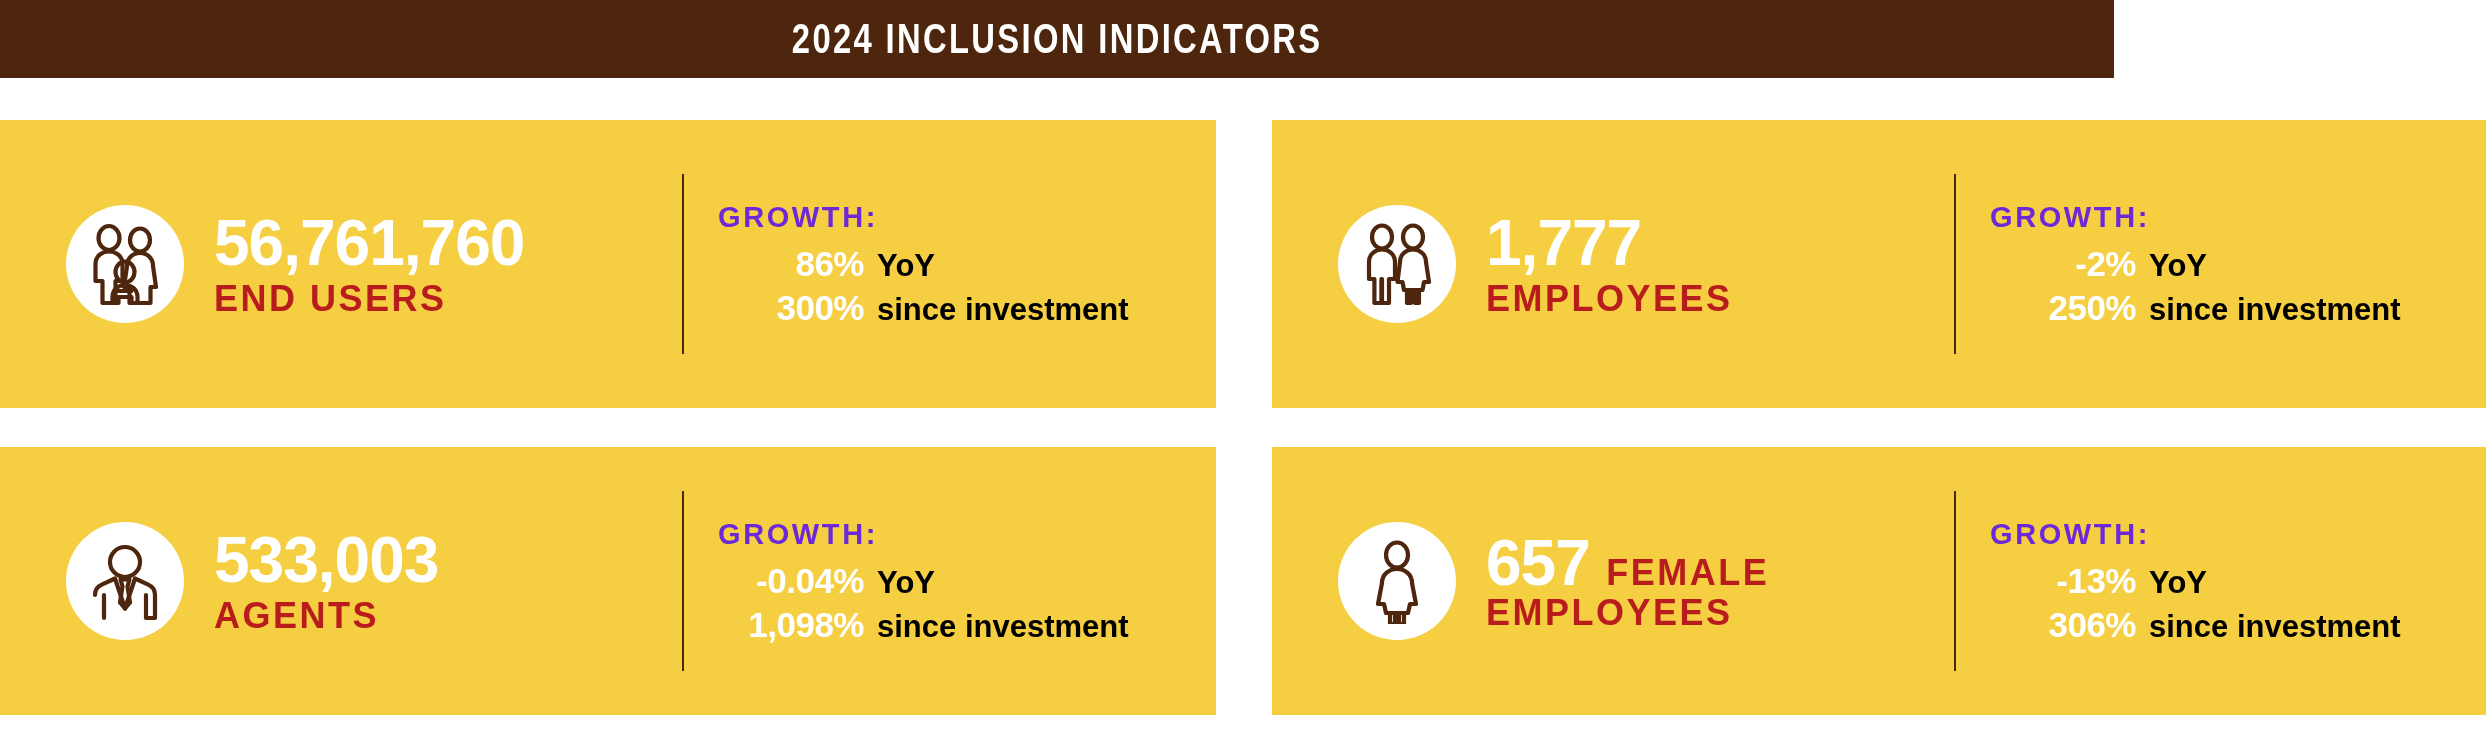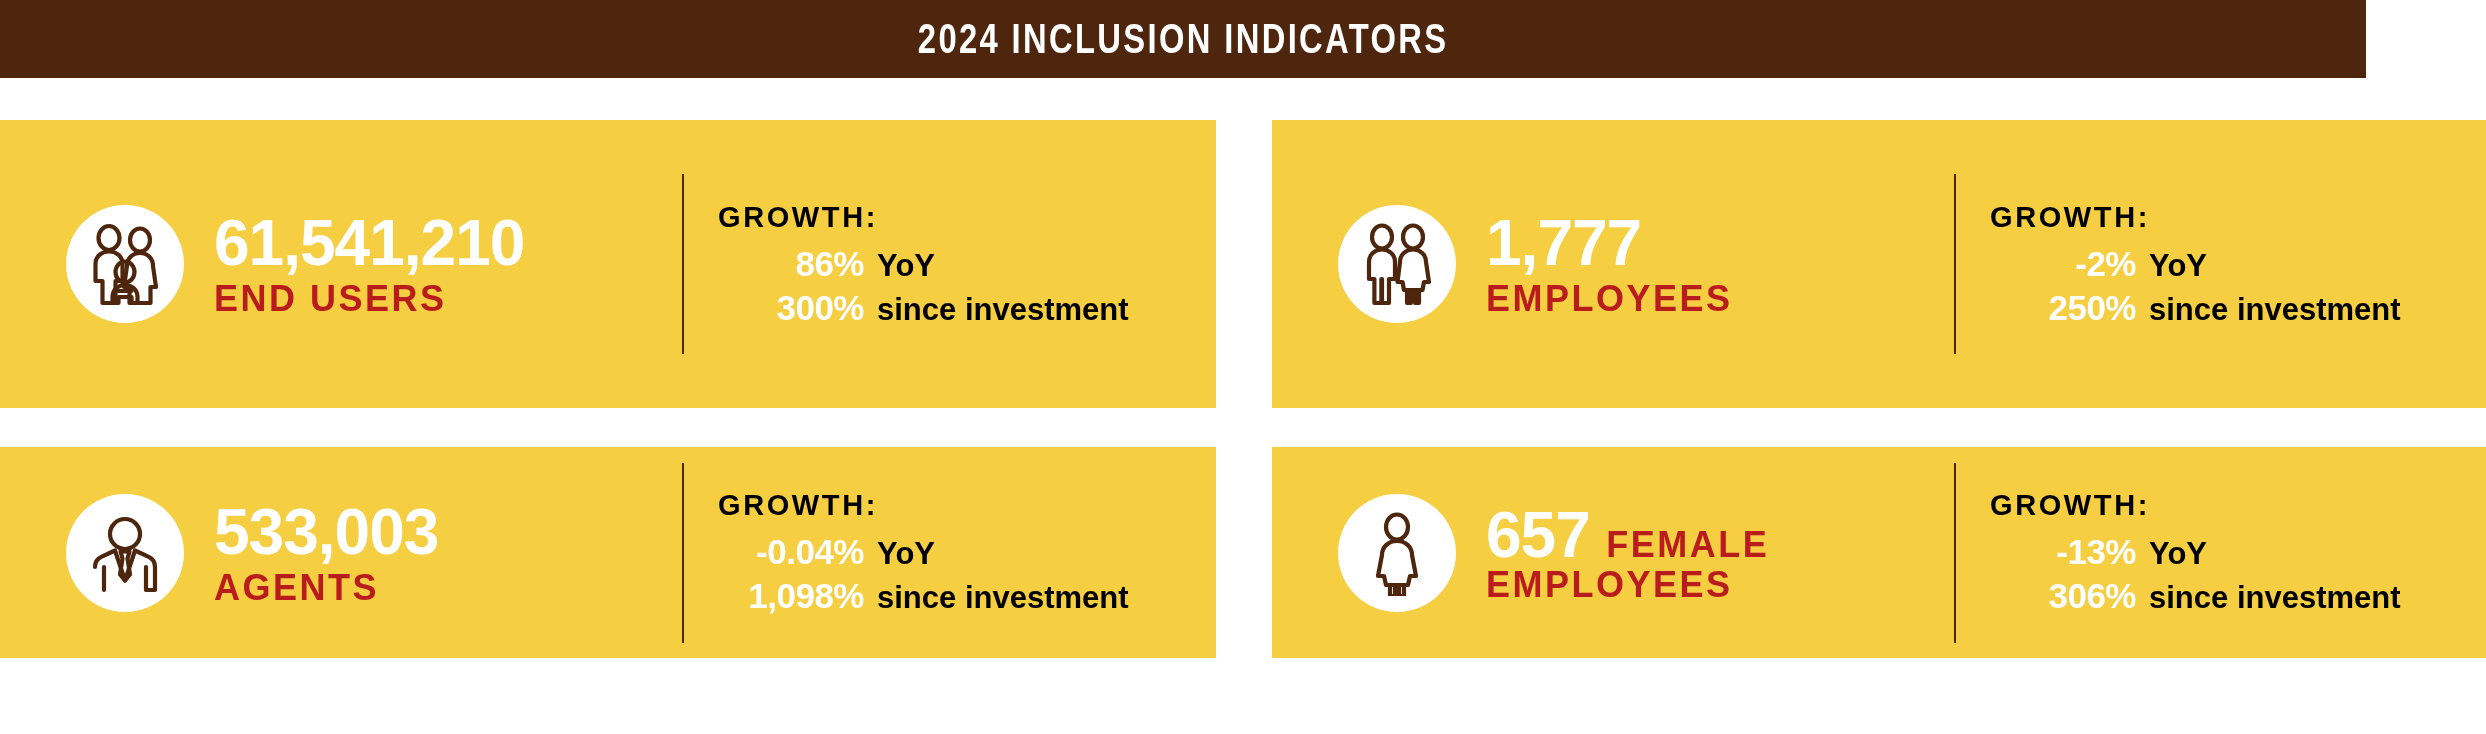--- a/index.html
+++ b/index.html
@@ -6,21 +6,21 @@
   body{
     width:2486px;height:734px;
     background:#ffffff;
     font-family:"Liberation Sans", sans-serif;
     overflow:hidden;
   }
   .infographic{position:relative;width:2486px;height:734px;background:#ffffff;}
 
   
   .header-band{
-    position:absolute;left:0;top:0;width:2366px;height:78px;
+    position:absolute;left:0;top:0;width:2114px;height:78px;
     background:#4d260d;
     display:flex;align-items:center;justify-content:center;
   }
   .header-title{
     color:#ffffff;
     font-family:"Liberation Sans", sans-serif;
     font-size:42px;
     font-weight:bold;
     letter-spacing:3px;
     transform:scaleX(.78);
@@ -31,21 +31,21 @@
   .cards{
     position:absolute;left:0;top:120px;width:2486px;height:614px;
   }
   .card{
     position:absolute;
     background:#f5ce41;
     display:flex;align-items:center;
     box-sizing:border-box;
   }
   .card.r1{top:0;height:288px;}
-  .card.r2{top:327px;height:211px;}
+  .card.r2{top:327px;height:268px;}
   .card.c1{left:0;width:1216px;padding-left:66px;}
   .card.c2{left:1272px;width:1214px;padding-left:66px;}
 
   
   .icon-circle{
     flex:0 0 auto;
     width:118px;height:118px;border-radius:50%;
     background:#ffffff;
     display:flex;align-items:center;justify-content:center;
   }
@@ -85,21 +85,21 @@
     flex:0 0 auto;
     width:2px;height:180px;
     background:#4d260d;
     margin-left:6px;
     margin-right:34px;
   }
 
   
   .growth{flex:1 1 auto;}
   .growth-title{
-    color:#000000;
+    color:#6d28d9;
     font-size:29px;font-weight:bold;letter-spacing:2.6px;
     margin-bottom:10px;
   }
   .growth-row{
     display:flex;align-items:baseline;
     margin-top:4px;
   }
   .growth-pct{
     color:#ffffff;
     font-size:35px;font-weight:bold;
@@ -135,21 +135,21 @@
             <ellipse cx="58" cy="19" rx="10" ry="11.5"></ellipse>
             <path d="M45 45c0-7.8 5.8-13 13-13s13 5.2 13 13l3 21h-5.5v16h-21V66H42z"></path>
             <ellipse cx="43" cy="51" rx="9.5" ry="10.5"></ellipse>
             <path d="M30.5 76c0-7.3 5.5-12 12.5-12s12.5 4.7 12.5 12v6h-6v-6h-13v6h-6z"></path>
             <line x1="36.5" y1="70" x2="49.5" y2="70"></line>
           </g>
         </svg>
       </div>
       <div class="stat-block stacked">
         <div class="stat-line">
-          <span class="stat-value">61,541,210</span>
+          <span class="stat-value">56,761,760</span>
           <span class="stat-label">END USERS</span>
         </div>
       </div>
       <div class="divider"></div>
       <div class="growth">
         <div class="growth-title">GROWTH:</div>
         <div class="growth-row">
           <span class="growth-pct">86%</span>
           <span class="growth-period">YoY</span>
         </div>

